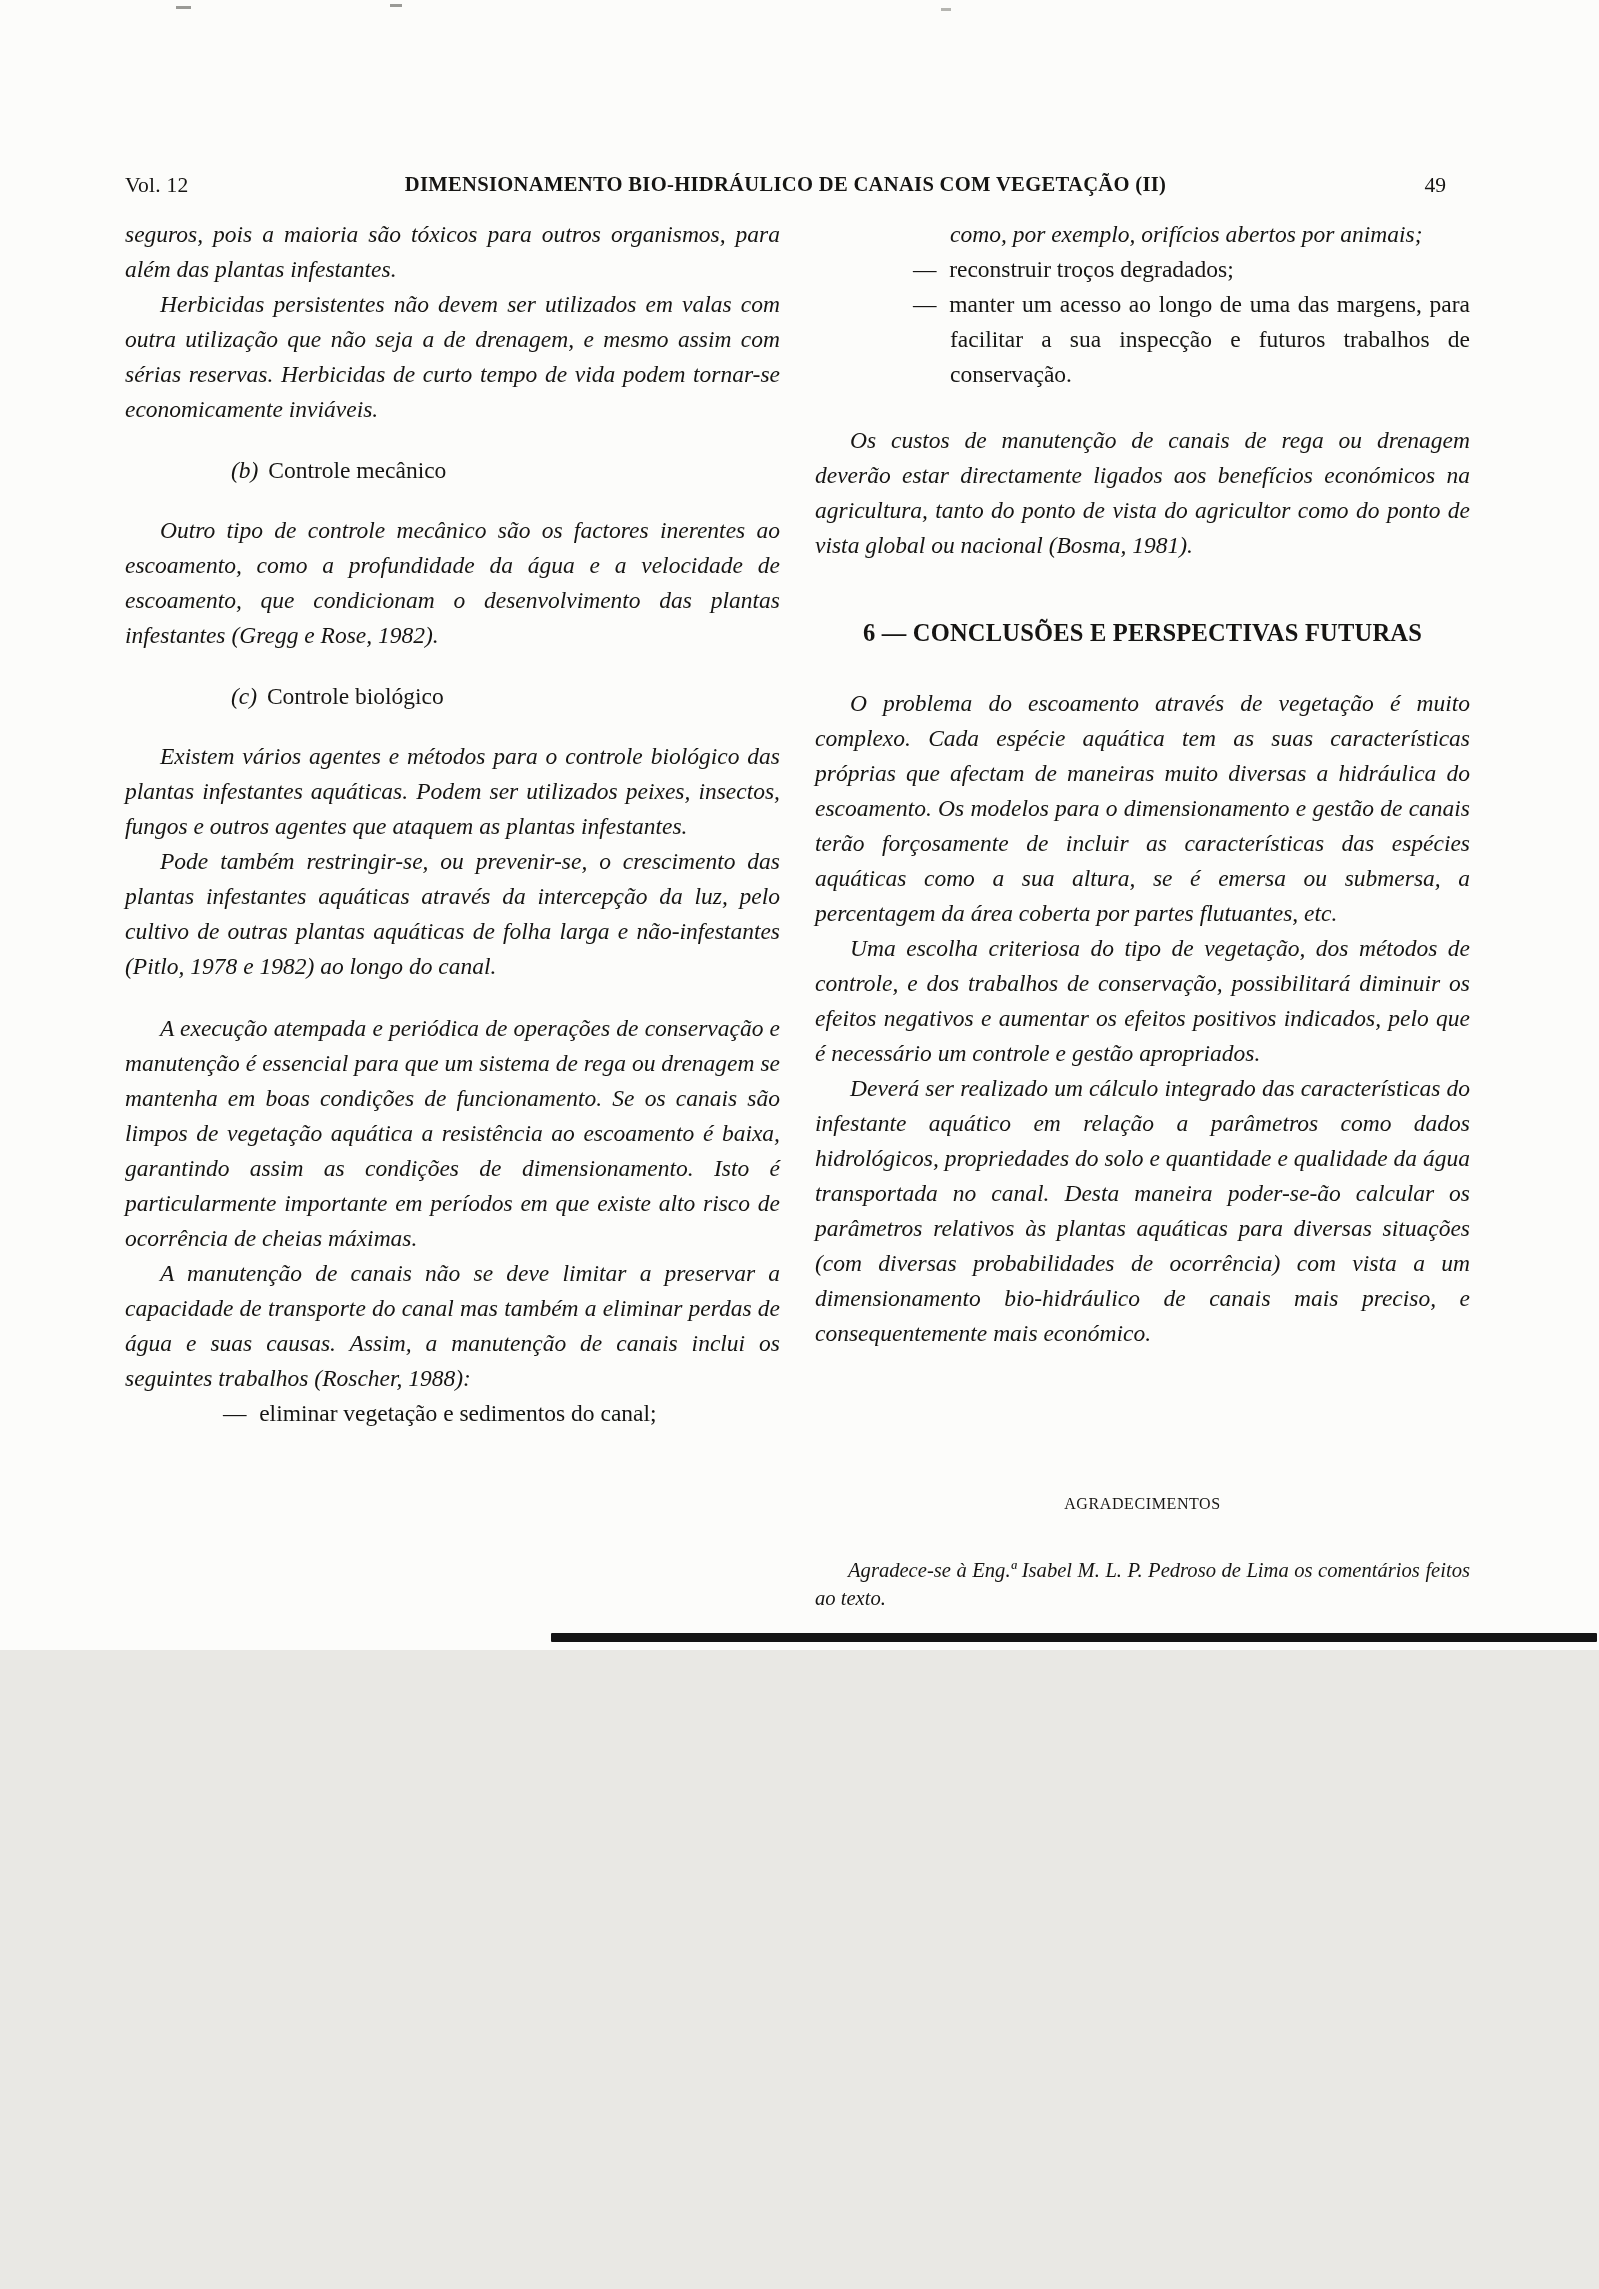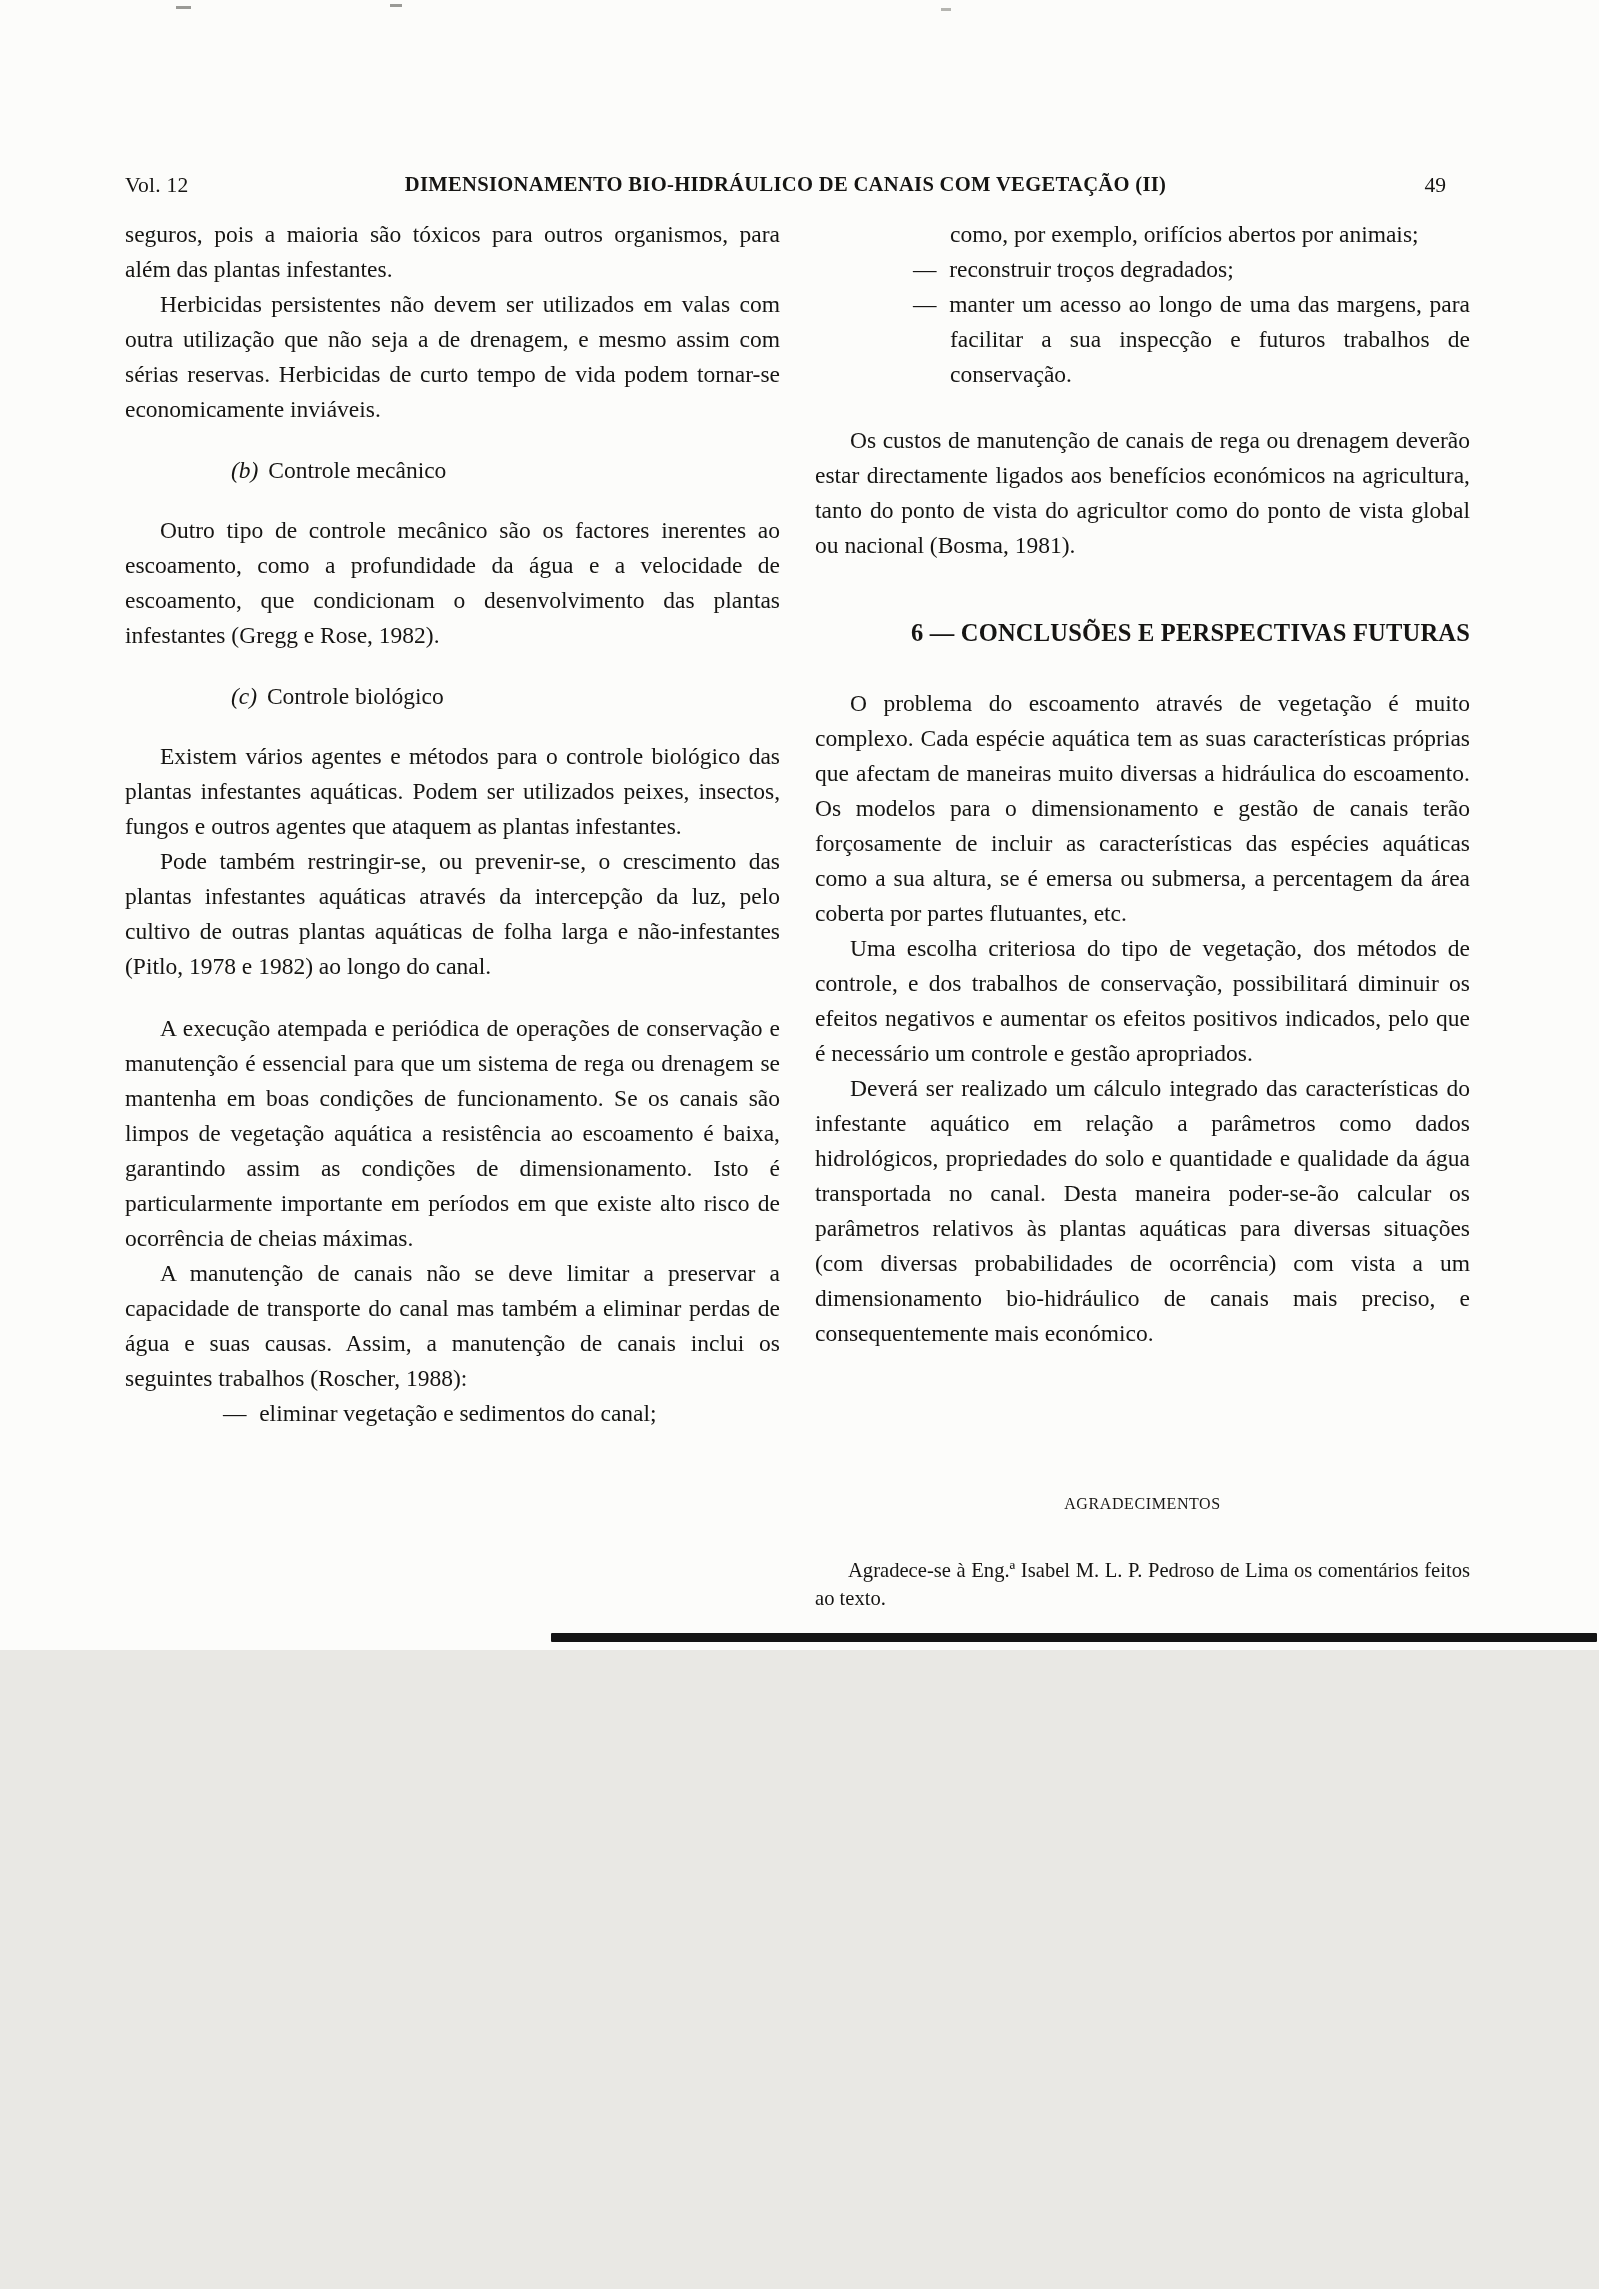--- a/index.html
+++ b/index.html
@@ -15,34 +15,34 @@
   .vol { position:absolute; left:0; top:0; letter-spacing:0.2px; }
   .rtitle { position:absolute; left:50%; top:0; transform:translateX(-50%);
             font-weight:bold; font-size:20.6px; letter-spacing:0.3px; white-space:nowrap; }
   .pageno { position:absolute; right:0; top:0; }
 
   
   .col { position:absolute; top:217px; width:655px; font-size:23.5px; line-height:35px; text-align:justify; }
   .col-left { left:125px; }
   .col-right { left:815px; }
 
-  .para { text-indent:35px; }
+  .para { text-indent:35px;font-style:italic; }
   .noindent { text-indent:0; }
   .gap-top { margin-top:27.4px; }
 
   .subhead { font-size:23.5px; font-weight:normal; text-align:left; margin:25.5px 0 25.5px 106px; }
   .subhead .marker { font-style:italic; margin-right:9.8px; }
 
   .li { padding-left:135px; text-indent:-37px; }
   .li .dash { margin-right:12.7px; }
   .cont { padding-left:135px; text-indent:0; }
 
   .spaced { margin-top:31px; }
 
-  .sechead { font-size:24.5px; font-weight:bold; letter-spacing:0.2px; text-align:right; margin:53px 0 37px 0; line-height:33px; }
+  .sechead { font-size:24.5px; font-weight:bold; letter-spacing:0.2px; text-align:center; margin:53px 0 37px 0; line-height:33px; }
 
   .ackhead { font-size:16px; font-weight:normal; letter-spacing:0.6px; text-align:center; margin:135px 0 35px 0; }
   .ack { font-size:20.6px; line-height:28px; text-indent:33px; }
 
   
   .corner-mark { position:absolute; left:45px; top:2049px; font-size:15.7px; font-weight:bold; color:#2a2a2a; }
   .bottom-bar { position:absolute; left:551px; right:2.9px; bottom:7.8px; height:8.8px; background:#141414; border-radius:1px; }
   .scan-tick { position:absolute; height:2.9px; background:#9a9a96; }
   .tick1 { top:5.9px; left:176px; width:14.7px; }
   .tick2 { top:3.9px; left:390px; width:11.8px; }

